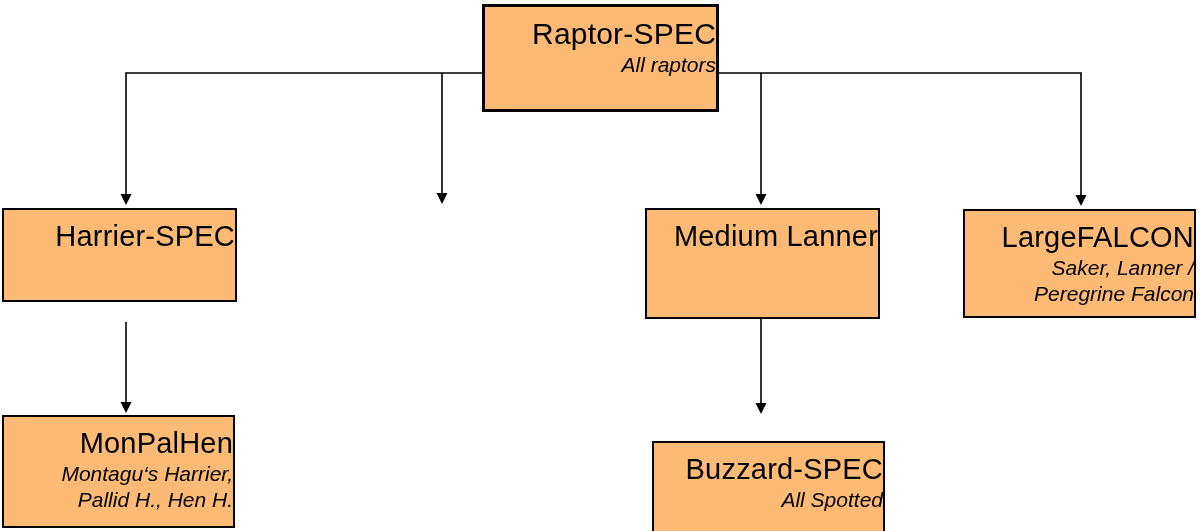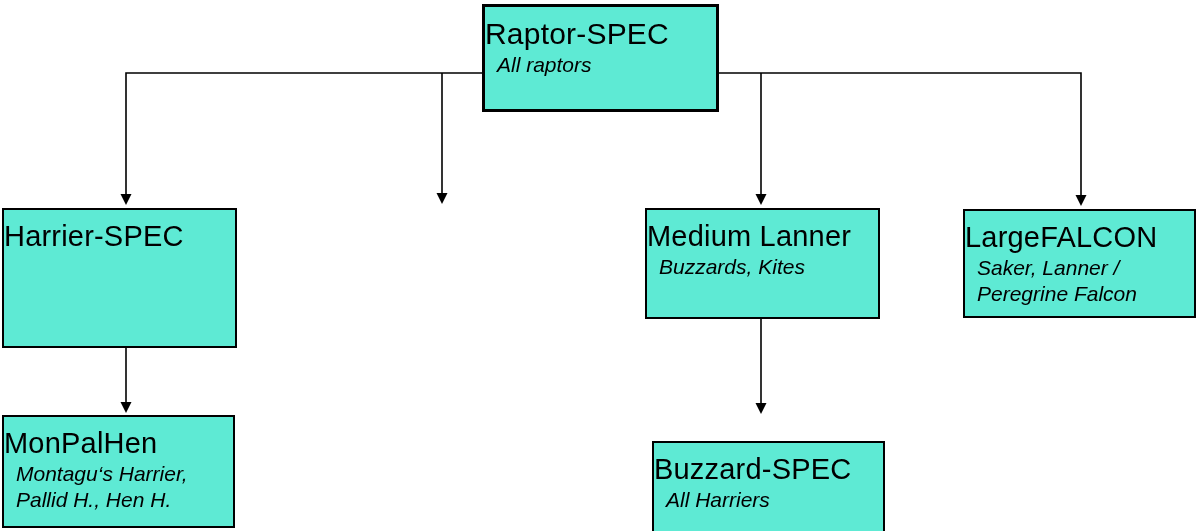--- a/index.html
+++ b/index.html
@@ -22,22 +22,22 @@
     top: 0;
     width: 1200px;
     height: 531px;
     z-index: 1;
     pointer-events: none;
   }
   .node {
     position: absolute;
     box-sizing: border-box;
     border: 2px solid #000000;
-    background: #5eead4;
-    text-align: left;
+    background: #fdba74;
+    text-align: right;
     z-index: 2;
     padding-top: 9px;
   }
   .node-root {
     border-width: 3px;
   }
   .node-title {
     font-size: 29px;
     line-height: 35px;
     letter-spacing: 0.2px;
@@ -49,21 +49,21 @@
   }
   .node-subtitle {
     font-style: italic;
     font-size: 21px;
     line-height: 26px;
     white-space: pre-line;
     padding-left: 12px;
   }
   
   #node-raptor-spec   { left: 482px; top: 4px;   width: 237px; height: 108px; }
-  #node-harrier-spec  { left: 2px;   top: 208px; width: 235px; height: 140px; }
+  #node-harrier-spec  { left: 2px;   top: 208px; width: 235px; height: 94px; }
   #node-large-eagle   { left: 319px; top: 207px; width: 236px; height: 113px; }
   #node-medium-raptor { left: 645px; top: 208px; width: 235px; height: 111px; }
   #node-large-falcon  { left: 963px; top: 209px; width: 233px; height: 109px; }
   #node-mon-pal-hen   { left: 2px;   top: 415px; width: 233px; height: 113px; }
   #node-buzzard-spec  { left: 652px; top: 441px; width: 233px; height: 111px; }
 </style>
 </head>
 <body>
 
 <div class="canvas">
@@ -95,33 +95,32 @@
     <div class="node-subtitle">All raptors</div>
   </div>
 
   <div class="node" id="node-harrier-spec">
     <div class="node-title">Harrier-SPEC</div>
   </div>
 
 
   <div class="node" id="node-medium-raptor">
     <div class="node-title">Medium Lanner</div>
-    <div class="node-subtitle">Buzzards, Kites</div>
   </div>
 
   <div class="node" id="node-mon-pal-hen">
     <div class="node-title">MonPalHen</div>
     <div class="node-subtitle">Montagu‘s Harrier,
 Pallid H., Hen H.</div>
   </div>
 
   <div class="node" id="node-large-falcon">
     <div class="node-title">LargeFALCON</div>
     <div class="node-subtitle">Saker, Lanner /
 Peregrine Falcon</div>
   </div>
 
   <div class="node" id="node-buzzard-spec">
     <div class="node-title">Buzzard-SPEC</div>
-    <div class="node-subtitle">All Harriers</div>
+    <div class="node-subtitle">All Spotted</div>
   </div>
 
 </div>
 
 </body></html>

